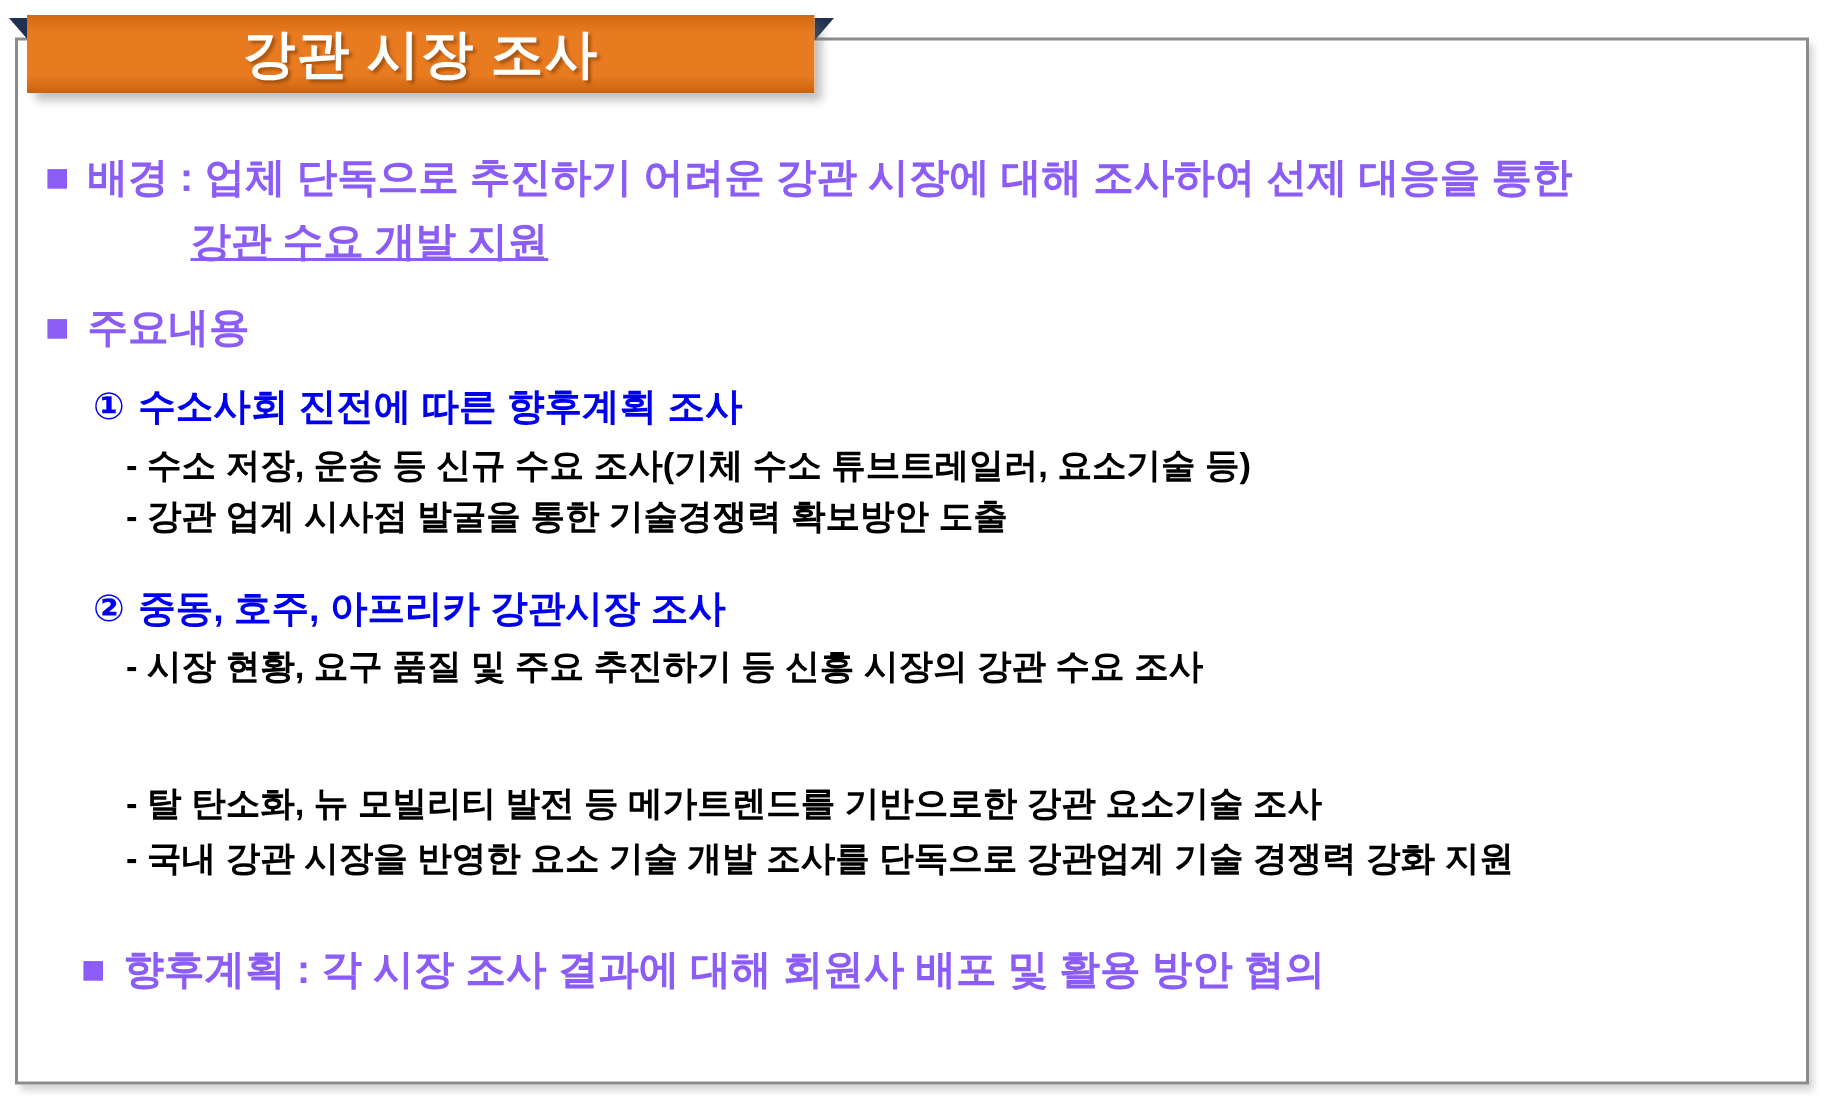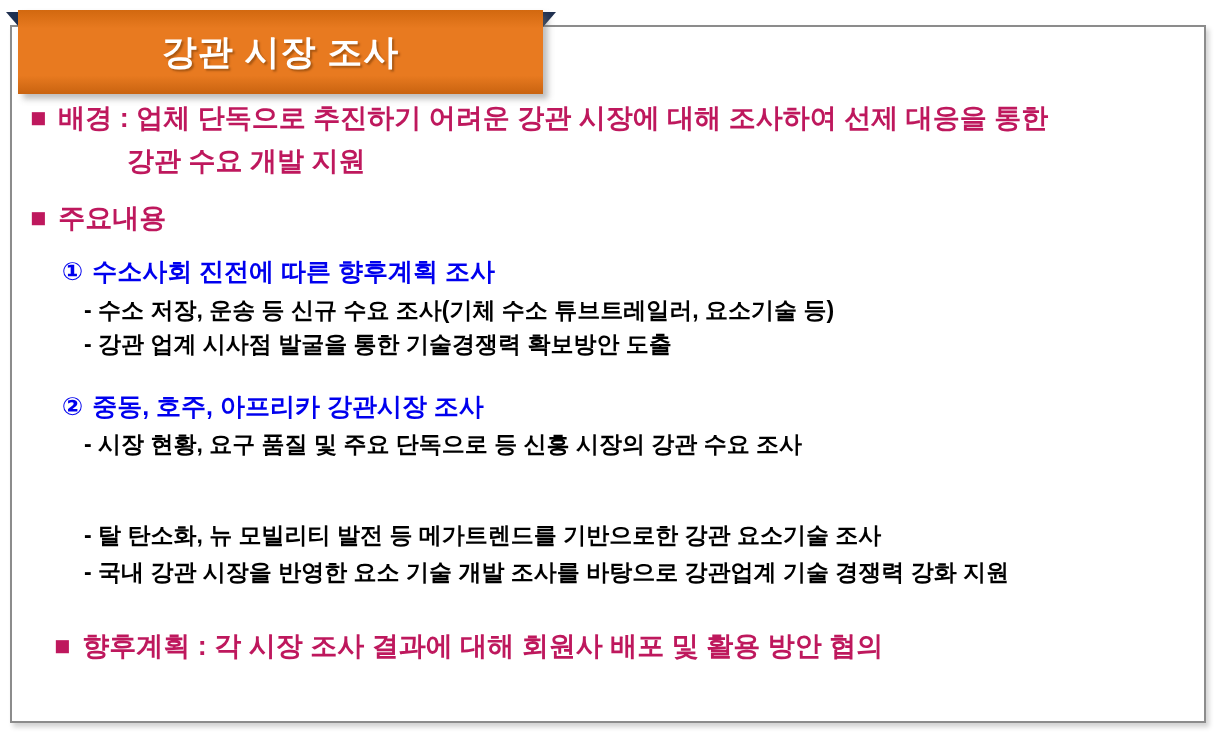--- a/index.html
+++ b/index.html
@@ -28,21 +28,21 @@
     background: #ffffff;
     border: 2px solid #8c8c8c;
     box-shadow: 3px 4px 5px rgba(0,0,0,0.18);
   }
   
   .title-banner {
     position: absolute;
     left: 18px;
     top: 10px;
     width: 525px;
-    height: 84px;
+    height: 52px;
     background: linear-gradient(180deg, #d2680f 0%, #e87a20 22%, #e87a20 78%, #c96310 100%);
     box-shadow: 5px 5px 6px rgba(110,110,110,0.45);
     display: flex;
     align-items: center;
     justify-content: center;
     z-index: 3;
   }
   .title-banner .title-text {
     color: #ffffff;
     font-size: 35px;
@@ -69,21 +69,21 @@
     border-top: 15px solid #1f3050;
     z-index: 2;
   }
   
   .row {
     position: absolute;
     white-space: nowrap;
     line-height: 1.25;
     z-index: 4;
   }
-  .lvl-top { font-size: 27px; color: #be185d; }
+  .lvl-top { font-size: 27px; color: #8b5cf6; }
   .lvl-top .marker { margin-right: 12px; }
   .item-title { font-size: 25px; color: #0000ee; }
   .item-title .num { margin-right: 9px; }
   .item-detail { font-size: 23px; color: #000000; }
 </style>
 </head>
 <body>
 
 <div class="stage">
 
@@ -92,21 +92,21 @@
   <div class="fold-left"></div>
   <div class="fold-right"></div>
 
   <div class="title-banner">
     <span class="title-text">강관 시장 조사</span>
   </div>
 
   <div class="row lvl-top" style="left:30px; top:102px;">
     <span class="marker">■</span><span>배경 : 업체 단독으로 추진하기 어려운 강관 시장에 대해 조사하여 선제 대응을 통한</span>
   </div>
-  <div class="row lvl-top" style="left:127px; top:145px;">
+  <div class="row lvl-top" style="left:127px; top:145px;text-decoration:underline;">
     <span>강관 수요 개발 지원</span>
   </div>
 
   <div class="row lvl-top" style="left:30px; top:202px;">
     <span class="marker">■</span><span>주요내용</span>
   </div>
 
   <div class="row item-title" style="left:62px; top:256px;">
     <span class="num">①</span><span>수소사회 진전에 따른 향후계획 조사</span>
   </div>
@@ -114,27 +114,27 @@
     <span>- 수소 저장, 운송 등 신규 수요 조사(기체 수소 튜브트레일러, 요소기술 등)</span>
   </div>
   <div class="row item-title" style="left:62px; top:391px;">
     <span class="num">②</span><span>중동, 호주, 아프리카 강관시장 조사</span>
   </div>
 
   <div class="row item-detail" style="left:84px; top:330px;">
     <span>- 강관 업계 시사점 발굴을 통한 기술경쟁력 확보방안 도출</span>
   </div>
   <div class="row item-detail" style="left:84px; top:430px;">
-    <span>- 시장 현황, 요구 품질 및 주요 단독으로 등 신흥 시장의 강관 수요 조사</span>
+    <span>- 시장 현황, 요구 품질 및 주요 추진하기 등 신흥 시장의 강관 수요 조사</span>
   </div>
 
   <div class="row item-detail" style="left:84px; top:521px;">
     <span>- 탈 탄소화, 뉴 모빌리티 발전 등 메가트렌드를 기반으로한 강관 요소기술 조사</span>
   </div>
   <div class="row item-detail" style="left:84px; top:558px;">
-    <span>- 국내 강관 시장을 반영한 요소 기술 개발 조사를 바탕으로 강관업계 기술 경쟁력 강화 지원</span>
+    <span>- 국내 강관 시장을 반영한 요소 기술 개발 조사를 단독으로 강관업계 기술 경쟁력 강화 지원</span>
   </div>
 
   <div class="row lvl-top" style="left:30px; top:630px;margin-left:24px;">
     <span class="marker">■</span><span>향후계획 : 각 시장 조사 결과에 대해 회원사 배포 및 활용 방안 협의</span>
   </div>
 
 </div>
 
 </body></html>

